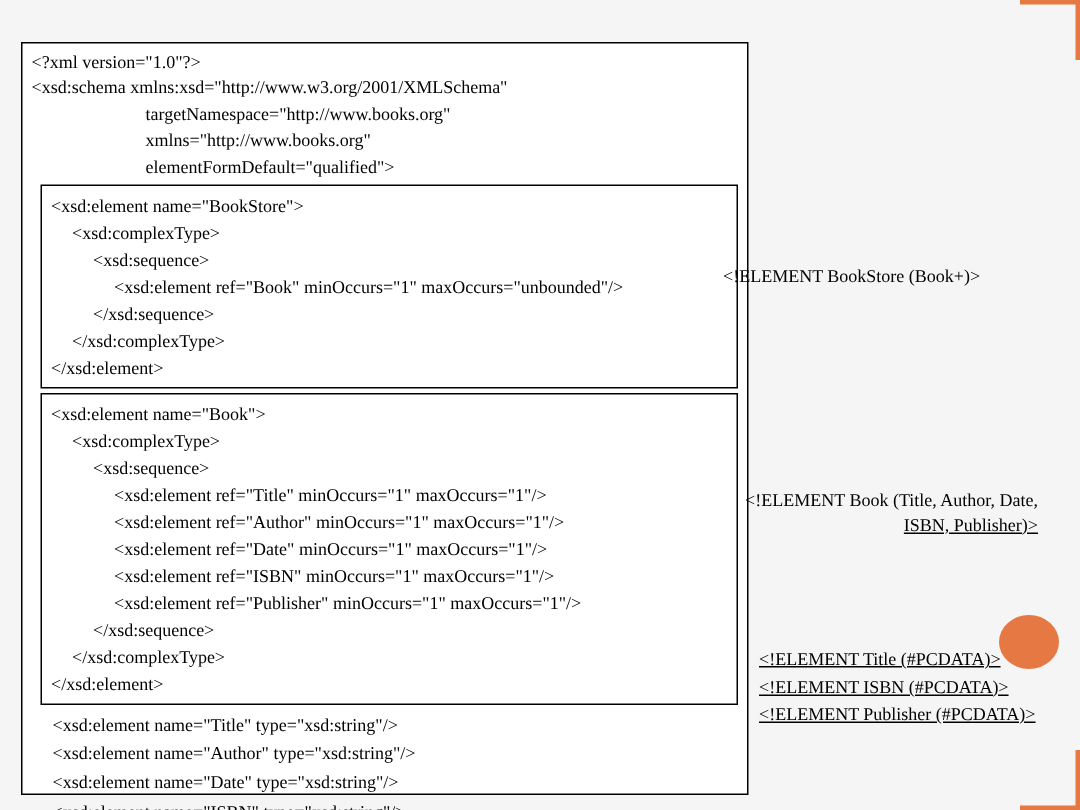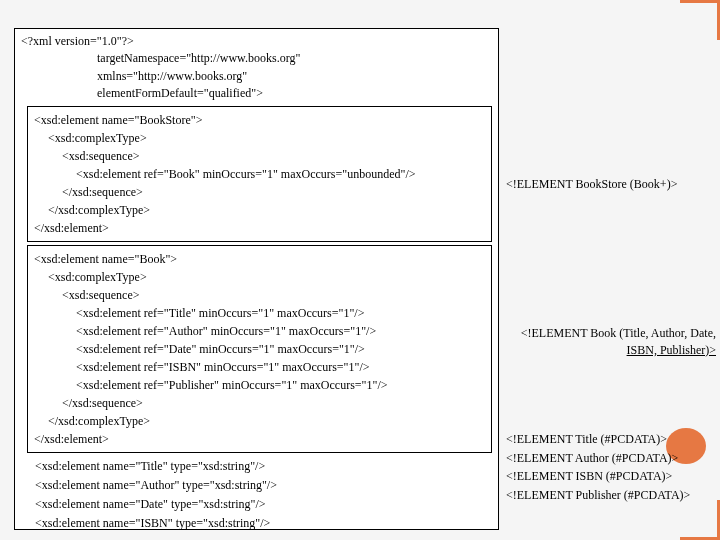--- a/index.html
+++ b/index.html
@@ -45,49 +45,50 @@
     background: #fff;
     line-height: 1.5;
   }
   .pl1 { padding-left: 14px; font-family: Liberation Serif, serif; }
   .pl2 { padding-left: 28px; }
   .pl3 { padding-left: 42px; }
   .indent-header { padding-left: 76px; }
   .simple-block { margin-top: 4px; line-height: 1.6; }
   .right-annot {
     position: absolute;
-    left: 506px;
+    left: 482px;
     width: 210px;
     font-family: "Times New Roman", serif;
     font-size: 12px;
     line-height: 1.4;
   }
   .circle {
     position: absolute;
     width: 40px;
     height: 36px;
     border-radius: 50%;
     background: #e67843;
     right: 10px;
     bottom: 40px;
     z-index: -1;
   }
   .r1 { top: 176px; }
   .r2 { top: 325px; text-align: right; }
-  .rblock { top: 430px; line-height: 1.55; position:absolute; left:506px; width:210px;}
+  .rblock { top: 430px; line-height: 1.55; position:absolute; left:506px; width:210px;text-decoration:underline;}
   .rel { position: relative; }
 </style>
 </head>
 <body>
 
 <div class="deco-top"></div>
 <div class="deco-bot"></div>
 
 <div class="main-box">
   <div>&lt;?xml version="1.0"?&gt;</div>
+  <div>&lt;xsd:schema xmlns:xsd="http://www.w3.org/2001/XMLSchema"</div>
   <div class="indent-header">targetNamespace="http://www.books.org"</div>
   <div class="indent-header">xmlns="http://www.books.org"</div>
   <div class="indent-header">elementFormDefault="qualified"&gt;</div>
 
   <div class="inner-box">
     <div>&lt;xsd:element name="BookStore"&gt;</div>
     <div class="pl1">&lt;xsd:complexType&gt;</div>
     <div class="pl2">&lt;xsd:sequence&gt;</div>
     <div class="pl3">&lt;xsd:element ref="Book" minOccurs="1" maxOccurs="unbounded"/&gt;</div>
     <div class="pl2">&lt;/xsd:sequence&gt;</div>
@@ -122,16 +123,15 @@
 <div class="right-annot r1">&lt;!ELEMENT BookStore (Book+)&gt;</div>
 
 <div class="right-annot r2">
   <div>&lt;!ELEMENT Book (Title, Author, Date,</div>
   <div style="padding-left:86px;text-decoration:underline;">ISBN, Publisher)&gt;</div>
 </div>
 
 <div class="rblock rel">
   <div class="circle"></div>
   <div>&lt;!ELEMENT Title (#PCDATA)&gt;</div>
-  <div>&lt;!ELEMENT Author (#PCDATA)&gt;</div>
   <div>&lt;!ELEMENT ISBN (#PCDATA)&gt;</div>
   <div>&lt;!ELEMENT Publisher (#PCDATA)&gt;</div>
 </div>
 
 </body></html>

